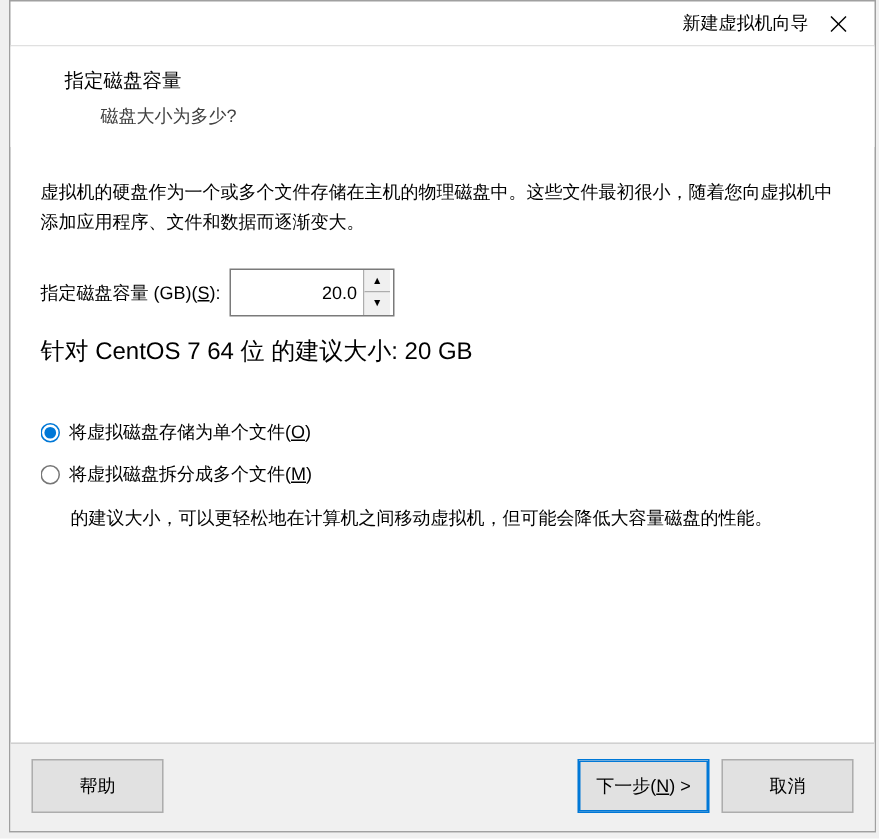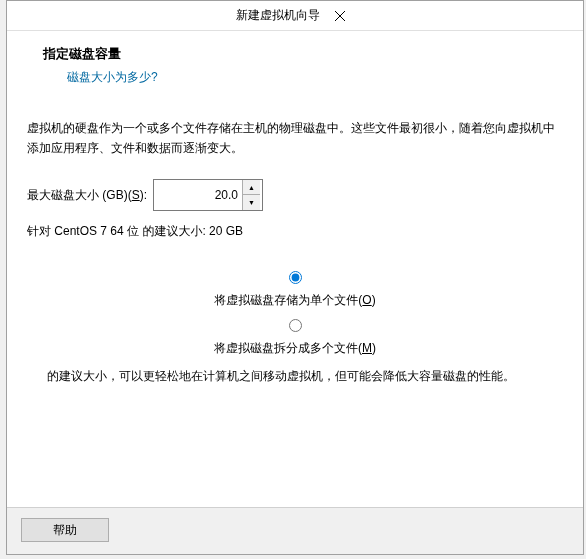--- a/index.html
+++ b/index.html
@@ -18,21 +18,21 @@
       border: 1px solid #a0a0a0;
       display: flex;
       flex-direction: column;
       position: relative;
       margin-left: 6px;
     }
     .titlebar {
       height: 30px;
       display: flex;
       align-items: center;
-      justify-content: center;
+      justify-content: flex-end;
       padding: 0 4px 0 10px;
       border-bottom: 1px solid #e0e0e0;
     }
     .titlebar-title {
       font-size: 12px;
       color: #000;
     }
     .close-btn {
       width: 40px;
       height: 28px;
@@ -40,30 +40,30 @@
       align-items: center;
       justify-content: center;
       cursor: pointer;
     }
     .close-btn svg { width: 12px; height: 12px; }
     .header {
       padding: 14px 0 12px 0;
       background: #fff;
     }
     .header-title {
-      font-weight: bold;
+      font-weight: normal;
       font-size: 13px;
       margin-left: 36px;
       color: #000;
     }
     .header-sub {
       font-size: 12px;
       margin-top: 6px;
       margin-left: 60px;
-      color: #0369a1;
+      color: #404040;
     }
     .content {
       flex: 1;
       padding: 20px 20px 10px 20px;
       color: #000;
       line-height: 1.7;
     }
     .intro {
       font-size: 12px;
       margin-bottom: 20px;
@@ -101,30 +101,29 @@
       flex: 1;
       background: #f0f0f0;
       border: none;
       font-size: 7px;
       line-height: 1;
       cursor: pointer;
       padding: 0;
     }
     .spin-btn:first-child { border-bottom: 1px solid #adadad; }
     .recommend {
-      font-size: 12px;
+      font-size: 16px;
       margin-bottom: 30px;
     }
     .radio-group { margin-top: 10px; }
     .radio-row {
       display: flex;
       align-items: center;
       gap: 6px;
       margin-bottom: 8px;
-      flex-direction: column;
     }
     .radio-row input[type=radio] {
       width: 13px;
       height: 13px;
       accent-color: #0078d7;
     }
     .radio-label { font-size: 12px; }
     .radio-desc {
       font-size: 12px;
       margin-left: 20px;
@@ -133,21 +132,21 @@
     }
     .footer {
       border-top: 1px solid #d0d0d0;
       padding: 10px 14px 12px 14px;
       display: flex;
       align-items: center;
       gap: 8px;
       background: #f0f0f0;
     }
     .btn {
-      height: 24px;
+      height: 36px;
       min-width: 88px;
       background: #e1e1e1;
       border: 1px solid #adadad;
       font-size: 12px;
       cursor: pointer;
       padding: 0 10px;
       font-family: inherit;
     }
     .btn.primary {
       border: 1px solid #0078d7;
@@ -173,21 +172,21 @@
   <div class="header">
     <div class="header-title">指定磁盘容量</div>
     <div class="header-sub">磁盘大小为多少?</div>
   </div>
 
   <div class="content">
     <div class="intro">虚拟机的硬盘作为一个或多个文件存储在主机的物理磁盘中。这些文件最初很小，随着您向虚拟机中添加应用程序、文件和数据而逐渐变大。</div>
 
     <div class="size-row">
       <span class="size-label">
-        <span>最大磁盘大小 (GB)(</span><span class="underline">S</span><span>):</span>
+        <span>指定磁盘容量 (GB)(</span><span class="underline">S</span><span>):</span>
       </span>
       <div class="spinner">
         <input class="spinner-input" type="text" value="20.0" style="">
         <div class="spinner-btns">
           <button class="spin-btn">▲</button>
           <button class="spin-btn">▼</button>
         </div>
       </div>
     </div>
 
@@ -206,14 +205,18 @@
           <span>将虚拟磁盘拆分成多个文件(</span><span class="underline">M</span><span>)</span>
         </span>
       </label>
       <div class="radio-desc">的建议大小，可以更轻松地在计算机之间移动虚拟机，但可能会降低大容量磁盘的性能。</div>
     </div>
   </div>
 
   <div class="footer">
     <button class="btn">帮助</button>
     <div class="spacer"></div>
+    <button class="btn primary">
+      <span>下一步(</span><span class="underline">N</span><span>) &gt;</span>
+    </button>
+    <button class="btn">取消</button>
   </div>
 </div>
 
 </body></html>

